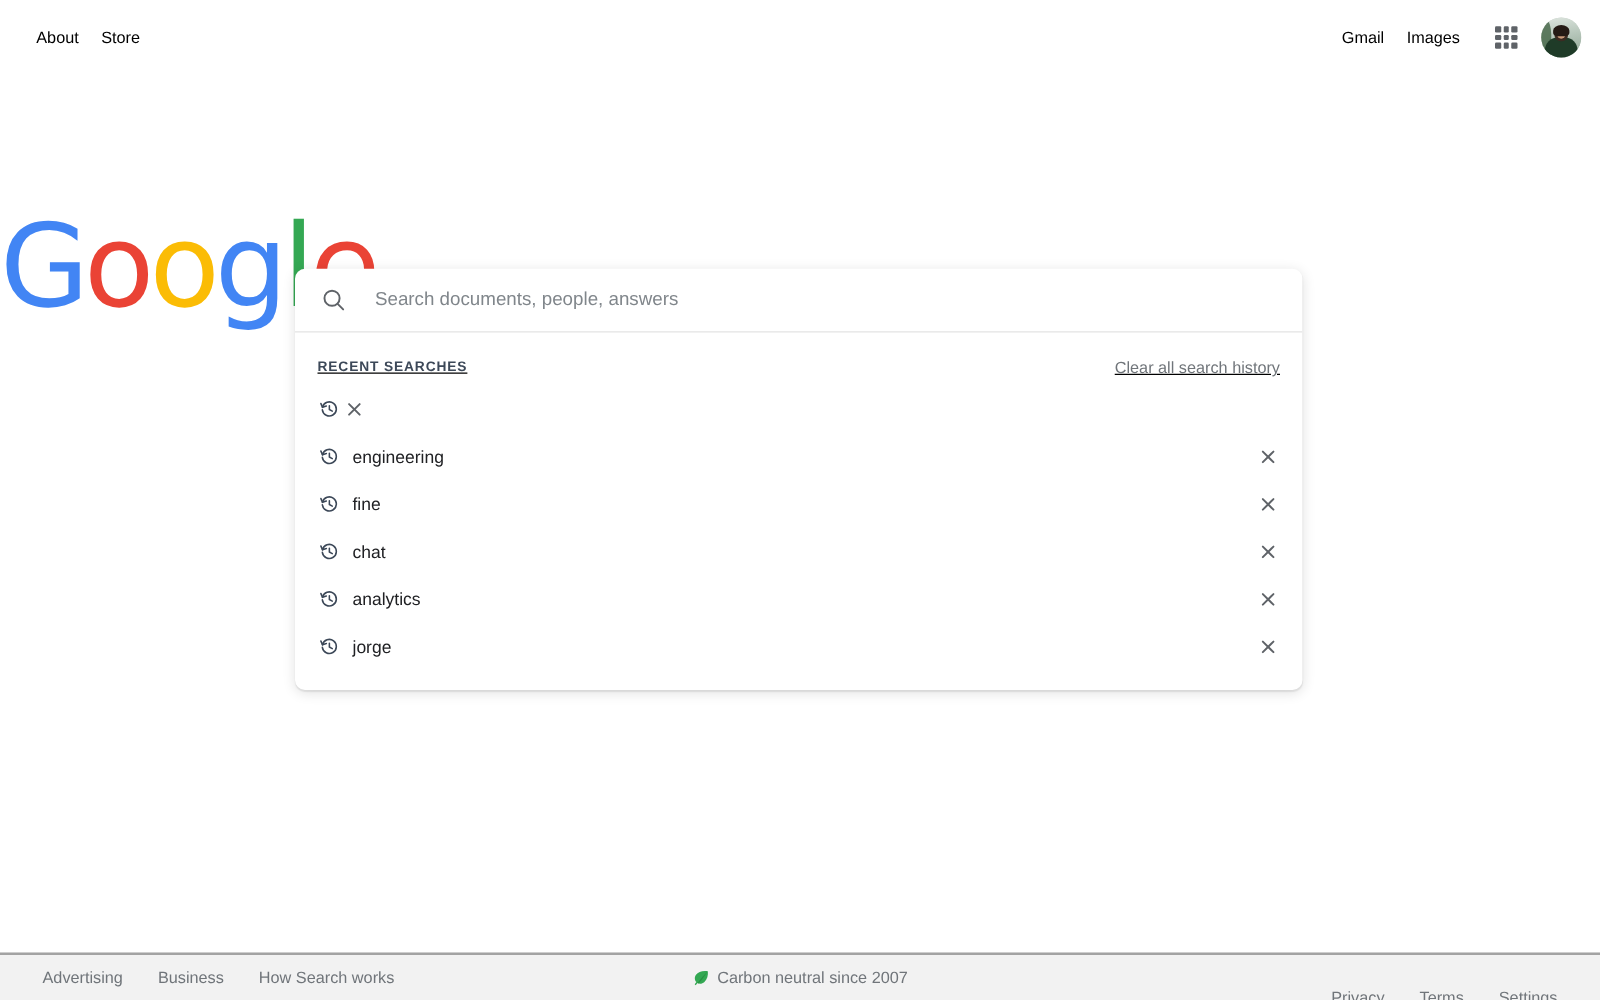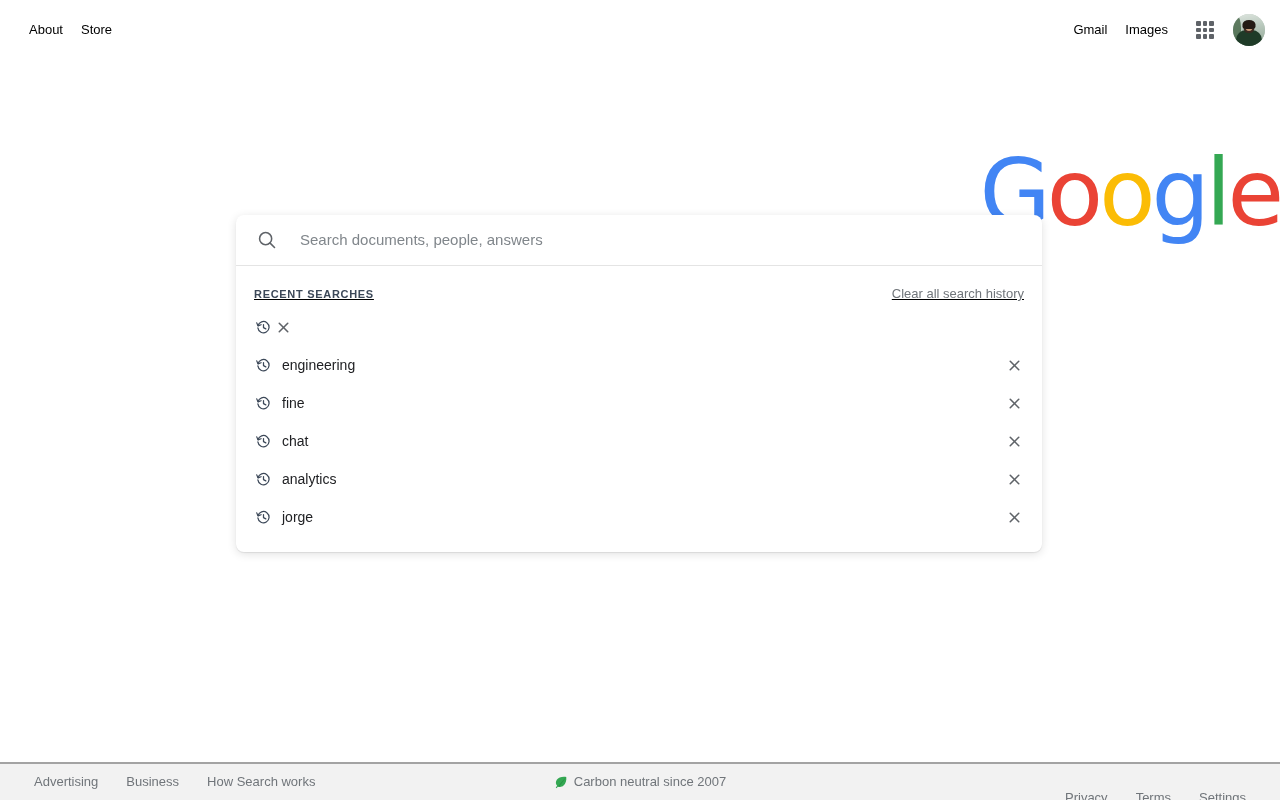--- a/index.html
+++ b/index.html
@@ -126,24 +126,24 @@
     left: 50%; top: 6px;
     transform: translateX(-50%);
     width: 13px; height: 9px;
     background: #241a14;
     border-radius: 50% 50% 30% 30%;
   }
 
   
   .logo-wrap {
     position: absolute;
-    top: 148px;
+    top: 168px;
     left: 0; right: 0;
     display: flex;
-    justify-content: flex-end;
+    justify-content: flex-start;
     z-index: 1;
     pointer-events: none;
   }
   .logo {
     font-size: 92px;
     letter-spacing: -4px;
     font-family: "DejaVu Sans", "Liberation Sans", sans-serif;
     font-weight: 400;
     line-height: 1;
     user-select: none;

